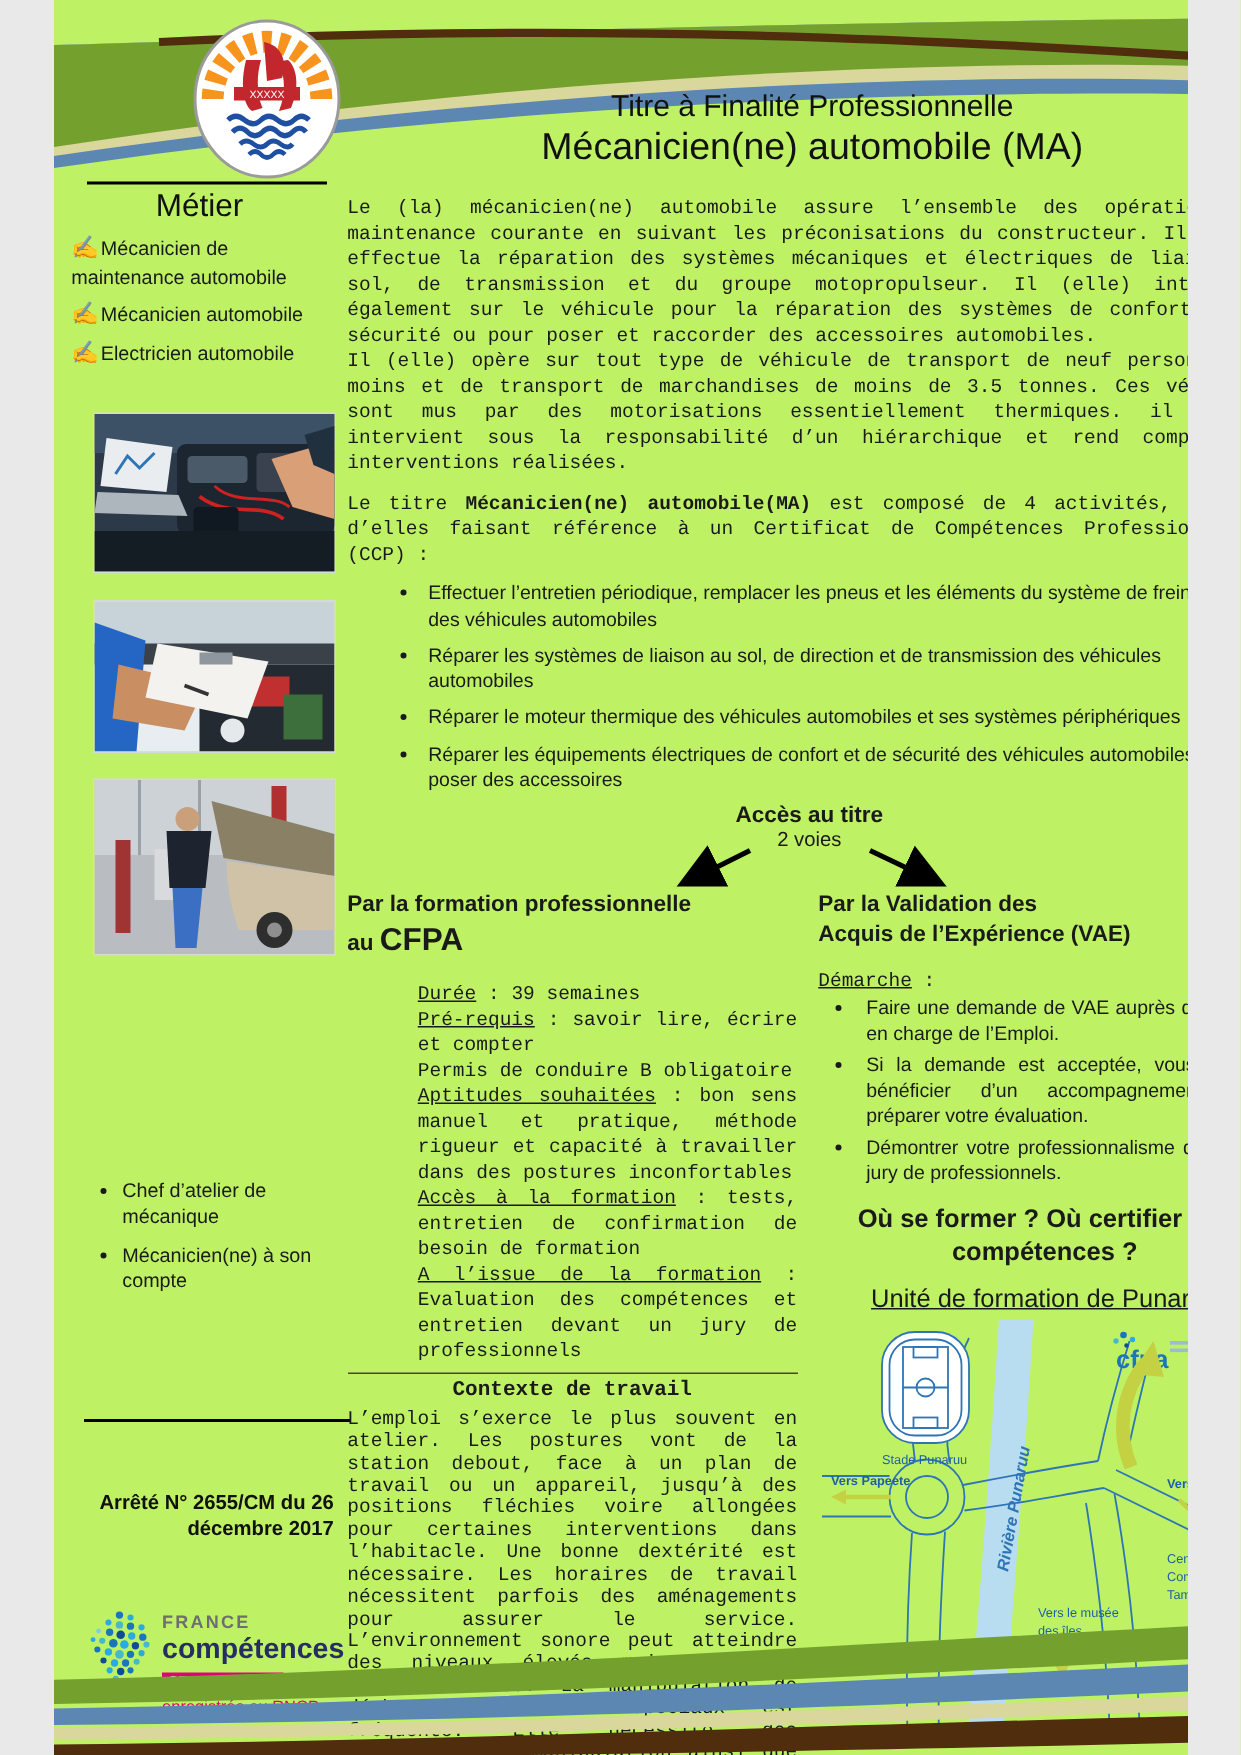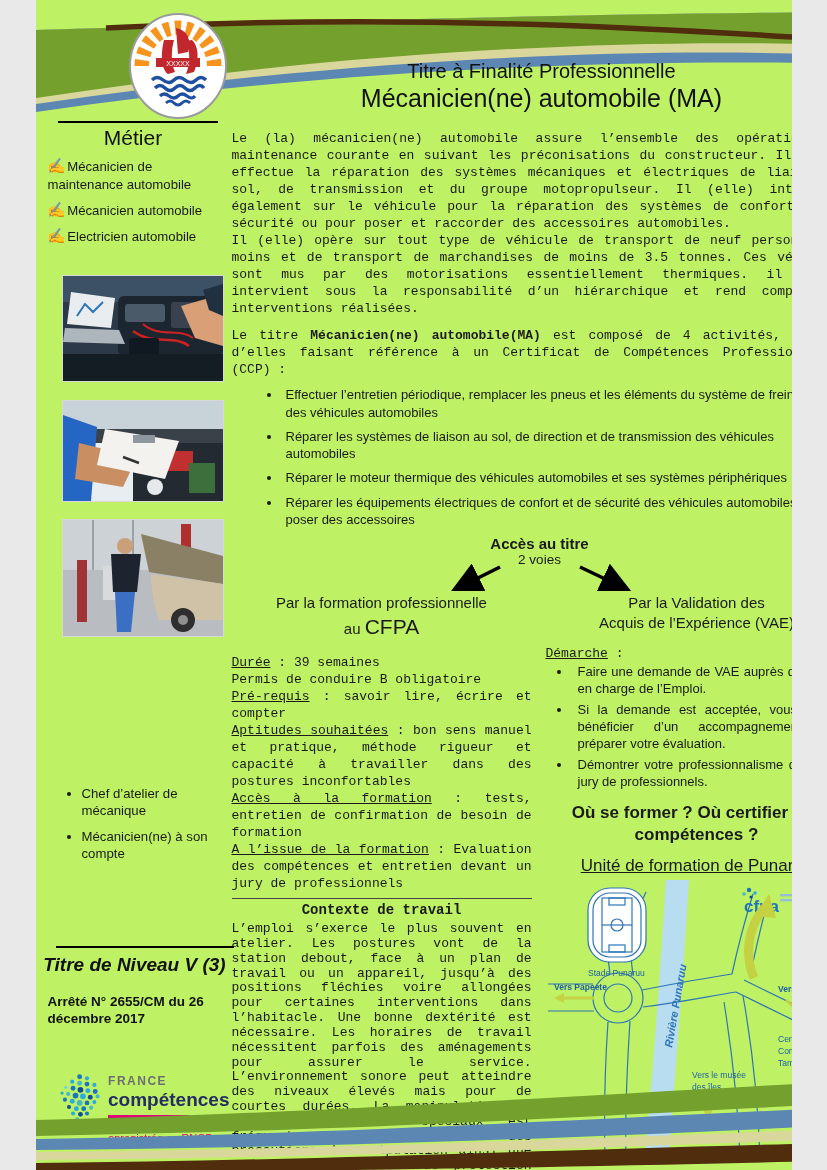--- a/index.html
+++ b/index.html
@@ -16,42 +16,42 @@
   .metier-list{left:12px;top:156px;width:178px;list-style:none;margin:0;padding:0;font-size:13.2px;line-height:1.3;}
   .metier-list li{margin-bottom:7px;}
   .wd{font-size:15px;margin-right:1px;}
   .photo{border:1px solid #d8d8d8;}
   .evo-box{left:22px;top:700px;width:163px;height:66px;background:#4a7ebb;display:flex;align-items:center;justify-content:center;
            text-align:center;font-size:19px;line-height:1.35;color:#0d1321;}
   .evo-list{left:28px;top:785px;width:160px;margin:0;padding-left:18px;font-size:13.2px;line-height:1.3;}
   .evo-list li{margin-bottom:9px;}
   .lvl-rule{left:20px;top:946px;width:178px;height:2px;background:#000;}
   .lvl-title{left:0;top:954px;width:198px;text-align:center;font-size:19px;font-weight:bold;font-style:italic;color:#111;}
-  .decree{left:12px;top:994px;width:175px;text-align:left;font-size:13.5px;font-weight:bold;color:#111;line-height:1.25;}
+  .decree{left:12px;top:994px;width:175px;text-align:right;font-size:13.5px;font-weight:bold;color:#111;line-height:1.25;}
   .fc{left:24px;top:1066px;width:170px;display:flex;gap:6px;}
   .fc-right{padding-top:8px;}
   .fc-france{font-size:12px;letter-spacing:1.5px;color:#6d6e71;font-weight:bold;}
   .fc-comp{font-size:19px;font-weight:bold;color:#252d63;margin-top:1px;}
   .fc-badge{display:inline-block;background:#e0007a;color:#fff;font-size:9.5px;font-weight:bold;padding:1px 4px;margin-top:3px;}
   .fc-sub{color:#e0007a;font-size:11px;margin-top:3px;}
   
   .main{left:196px;top:130px;width:616px;}
   .main p{margin:0;font-family:Liberation Mono, monospace;}
   .jtxt{font-size:13px;line-height:1.31;text-align:justify;}
   .ccp-intro{margin-top:10px !important;}
   .ccp-list{margin:8px 0 0 0;padding-left:50px;font-size:13px;line-height:1.33;width:540px;}
   .ccp-list li{margin-bottom:7px;padding-left:4px;}
   .acces-head{margin-top:2px;text-align:center;font-size:15px;font-weight:bold;}
   .acces-sub{text-align:center;font-size:13.5px;}
   .cols{display:flex;margin-top:2px;}
   .col-l{width:314px;padding-right:14px;box-sizing:border-box;}
   .col-r{width:302px;}
-  .colhead{text-align:center;font-size:15px;font-weight:normal;line-height:1.3;}
+  .colhead{font-size:15px;font-weight:bold;line-height:1.3;}
   .cfpa-acr{font-size:21px;}
-  .leadins{margin-top:14px;}
+  .leadins{margin-top:14px;margin-left:47px;}
   .leadins p{margin:0;}
   .u{text-decoration:underline;}
   .ctx{margin-top:6px;border-top:1.5px solid #444;padding-top:3px;}
   .ctx-head{text-align:center;font-size:14px;font-weight:bold;margin-bottom:4px !important;}
   .ctx-body{font-size:13px;line-height:1.14;text-align:justify;}
   .vae-block{margin-top:13px;}
   .vae-list{margin:1px 0 0 0;padding-left:26px;font-size:13px;line-height:1.33;text-align:justify;}
   .vae-list li{margin-bottom:3px;padding-left:6px;}
   .former-head{margin-top:12px;text-align:center;font-size:17px;font-weight:bold;line-height:1.3;}
   .unit{margin-top:10px;text-align:center;font-size:17px;}
@@ -147,21 +147,20 @@
     <polygon points="48,34 78,34 74,72 50,72" fill="#1d2430"></polygon>
     <polygon points="52,72 72,72 68,112 54,112" fill="#3a6fc4"></polygon>
   </svg>
 
   <ul class="abs evo-list">
     <li>Chef d’atelier de mécanique</li>
     <li>Mécanicien(ne) à son compte</li>
   </ul>
 
   <div class="abs lvl-rule"></div>
-  <div class="abs lvl-title">Titre de Niveau V (3)</div>
   <div class="abs decree">Arrêté N° 2655/CM du 26 décembre 2017</div>
 
   <div class="abs fc">
     <svg width="52" height="64" viewBox="0 0 52 64">
       <circle cx="24" cy="6" r="3" fill="#1b75bc"></circle>
         <circle cx="33" cy="8" r="2.5" fill="#29abe2"></circle>
       <circle cx="15" cy="12" r="2.5" fill="#29abe2"></circle>
         <circle cx="24" cy="14" r="3" fill="#46b8c9"></circle>
       <circle cx="33" cy="15" r="3" fill="#1b75bc"></circle>
         <circle cx="42" cy="16" r="2.5" fill="#29abe2"></circle>
@@ -226,22 +225,22 @@
 
     <div class="cols">
 
       <div class="col-l">
         <div class="colhead">
           <span>Par la formation professionnelle</span><br>
           <span>au </span><span class="cfpa-acr">CFPA</span>
         </div>
         <div class="leadins jtxt">
           <p><span class="u">Durée</span><span> : </span><span>39 semaines</span></p>
+          <p><span class="u">Pré-requis</span><span> : </span><span>savoir lire, écrire et compter</span></p>
           <p><span>Permis de conduire B obligatoire</span></p>
-          <p><span class="u">Pré-requis</span><span> : </span><span>savoir lire, écrire et compter</span></p>
           <p><span class="u">Aptitudes souhaitées</span><span> : </span><span>bon sens manuel et pratique, méthode rigueur et capacité à travailler dans des postures inconfortables</span></p>
           <p><span class="u">Accès à la formation</span><span> : </span><span>tests, entretien de confirmation de besoin de formation</span></p>
           <p><span class="u">A l’issue de la formation</span><span> : </span><span>Evaluation des compétences et entretien devant un jury de professionnels</span></p>
         </div>
         <div class="ctx">
           <p class="ctx-head">Contexte de travail</p>
           <p class="ctx-body">L’emploi s’exerce le plus souvent en atelier. Les postures vont de la station debout, face à un plan de travail ou un appareil, jusqu’à des positions fléchies voire allongées pour certaines interventions dans l’habitacle. Une bonne dextérité est nécessaire. Les horaires de travail nécessitent parfois des aménagements pour assurer le service. L’environnement sonore peut atteindre des niveaux élevés mais pour de courtes durées. La manipulation de déchets industriels spéciaux est fréquente. Elle nécessite des précautions de manipulation ainsi que le port d’équipements de protection individuelle en relation avec les produits utilisés.</p>
         </div>
       </div>
 

